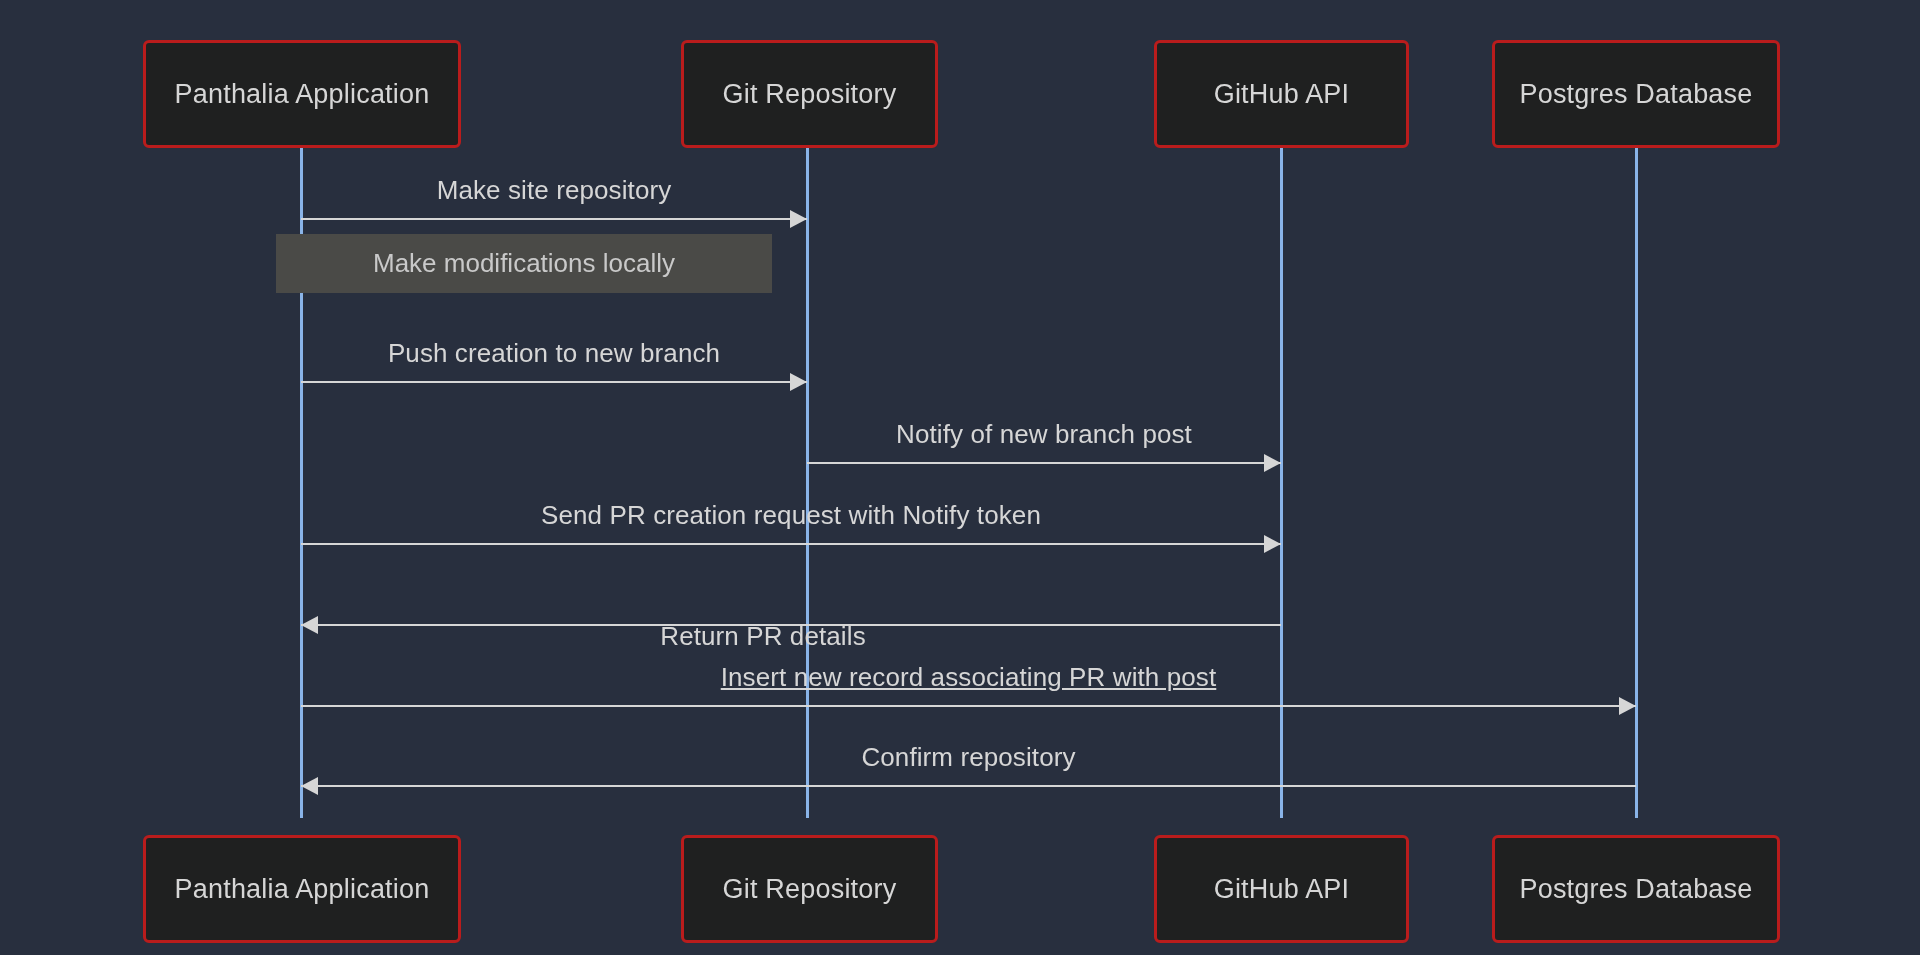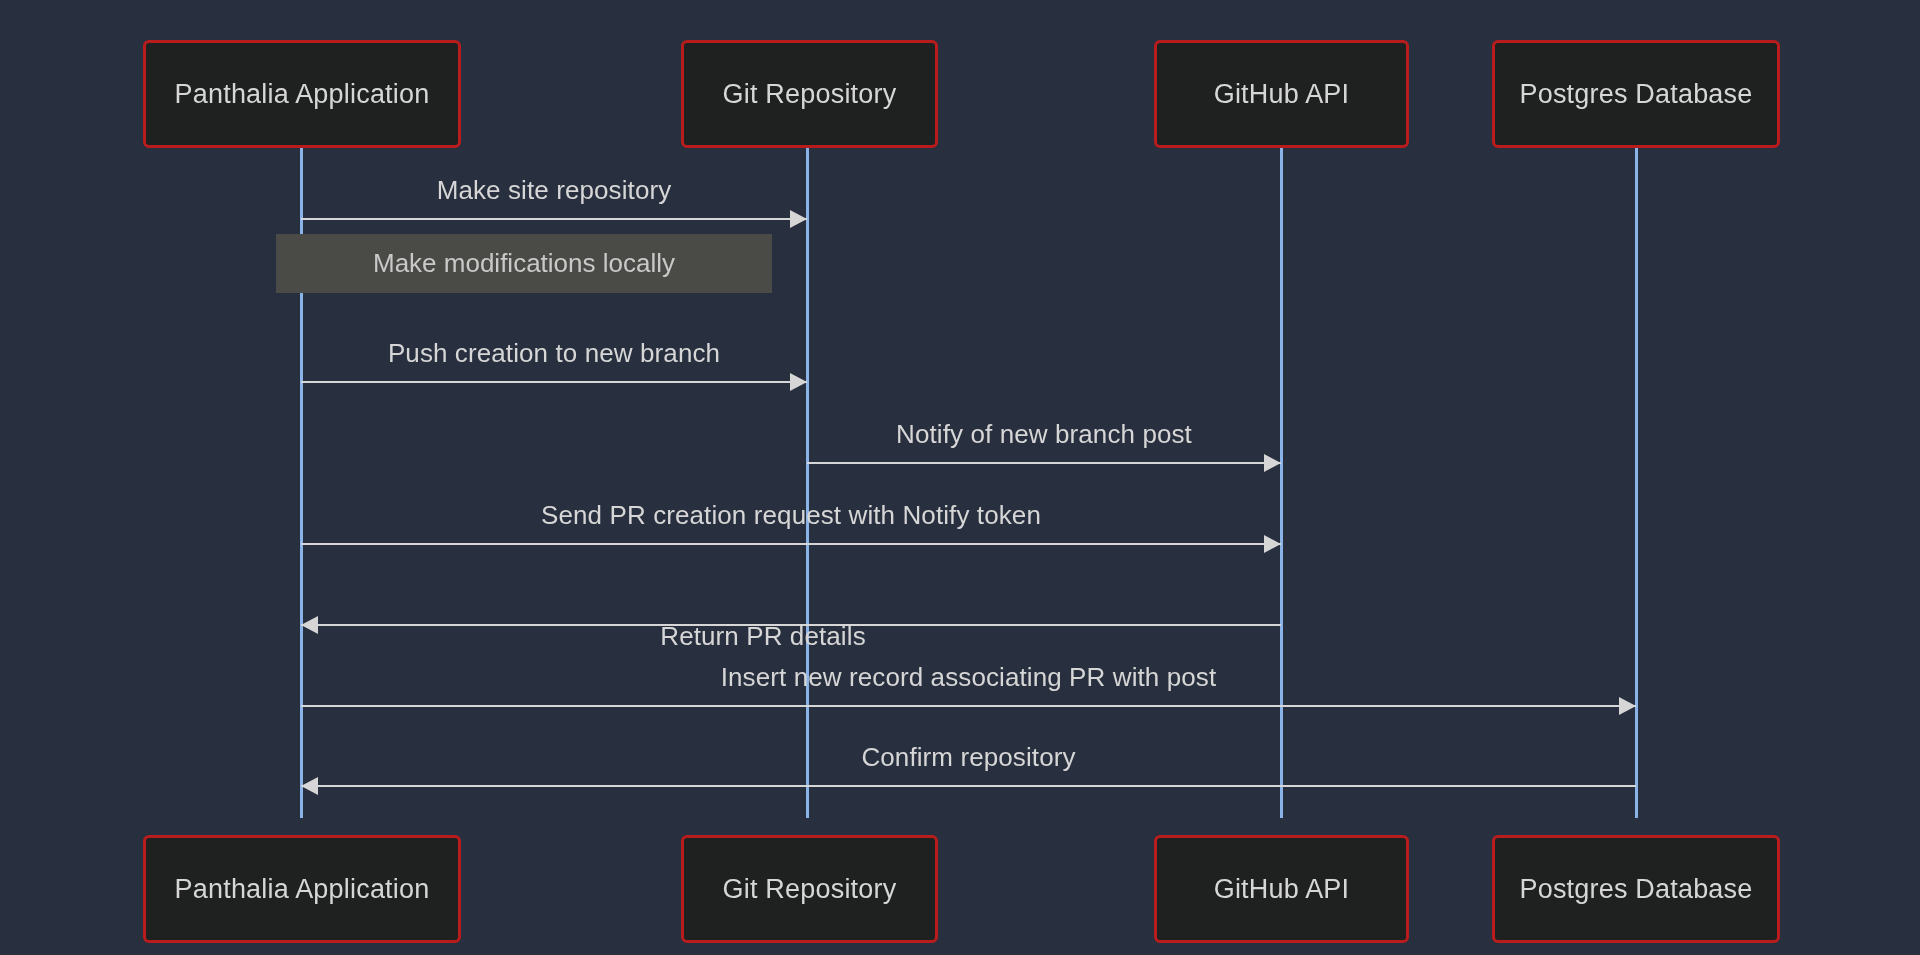--- a/index.html
+++ b/index.html
@@ -130,21 +130,21 @@
       <div class="msg-label" style="left: 490px; top: -12px;">Send PR creation request with Notify token</div>
     </div>
     <div class="msg" style="left: 301px; top: 624px; width: 980px;">
       <div class="msg-line" style="width: 980px;"></div>
       <div class="msg-head left" style="left: 0px;"></div>
       <div class="msg-label" style="left: 462px; top: -12px; margin-top: 40px;">Return PR details</div>
     </div>
     <div class="msg" style="left: 301px; top: 705px; width: 1335px;">
       <div class="msg-line" style="width: 1335px;"></div>
       <div class="msg-head right" style="left: 1318px;"></div>
-      <div class="msg-label" style="left: 667.5px; top: -12px;">Insert new record associating PR with post</div>
+      <div class="msg-label" style="left: 667.5px; top: -12px; text-decoration: underline;">Insert new record associating PR with post</div>
     </div>
     <div class="msg" style="left: 301px; top: 785px; width: 1335px;">
       <div class="msg-line" style="width: 1335px;"></div>
       <div class="msg-head left" style="left: 0px;"></div>
       <div class="msg-label" style="left: 667.5px; top: -12px;">Confirm repository</div>
     </div>
     <div class="note" style="left: 260px; top: 234px; width: 496px; height: 59px; margin-left: 16px;">
       <span>Make modifications locally</span>
     </div>
   </div>

